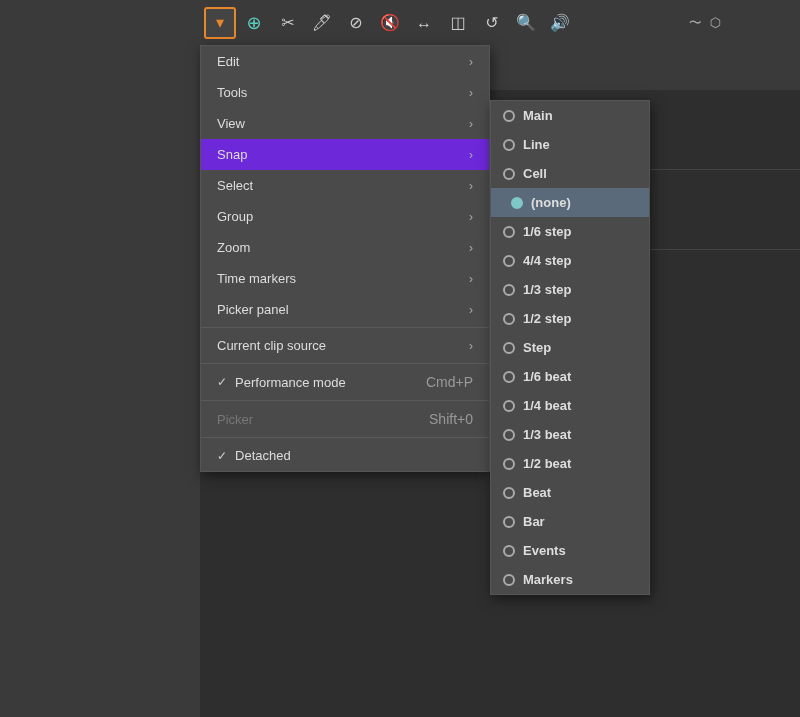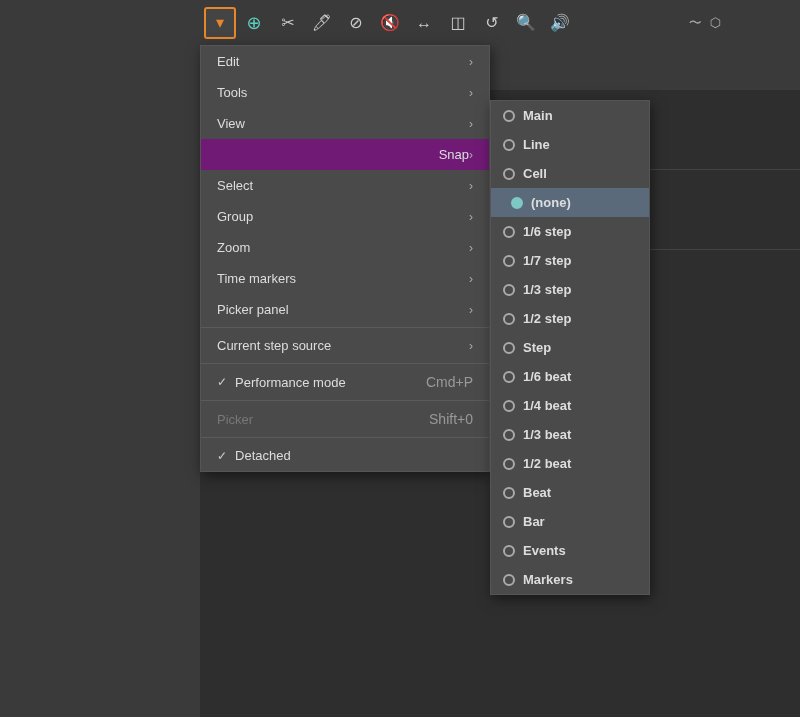--- a/index.html
+++ b/index.html
@@ -159,22 +159,21 @@
       display: flex;
       align-items: center;
       justify-content: space-between;
       padding: 8px 16px;
       color: #ddd;
       cursor: pointer;
       position: relative;
     }
 
     .menu-item.active-snap {
-      background: #701a75;
-      justify-content: flex-end;
+      background: #6d28d9;
     }
 
     .menu-item .checkmark {
       color: #ccc;
       margin-right: 4px;
       font-size: 12px;
     }
 
     .menu-item .arrow {
       color: #aaa;
@@ -357,21 +356,21 @@
   </div>
 
   <div class="menu-item">
     <span class="menu-item-label">Picker panel</span>
     <span class="arrow">›</span>
   </div>
 
   <div class="menu-separator"></div>
 
   <div class="menu-item">
-    <span class="menu-item-label">Current step source</span>
+    <span class="menu-item-label">Current clip source</span>
     <span class="arrow">›</span>
   </div>
 
   <div class="menu-separator"></div>
 
   <div class="menu-item">
     <span class="menu-item-label">
       <span class="checkmark">✓</span>
       <span>Performance mode</span>
     </span>
@@ -418,21 +417,21 @@
     <span>(none)</span>
   </div>
 
   <div class="snap-item">
     <span class="radio-circle"></span>
     <span>1/6 step</span>
   </div>
 
   <div class="snap-item">
     <span class="radio-circle"></span>
-    <span>1/7 step</span>
+    <span>4/4 step</span>
   </div>
 
   <div class="snap-item">
     <span class="radio-circle"></span>
     <span>1/3 step</span>
   </div>
 
   <div class="snap-item">
     <span class="radio-circle"></span>
     <span>1/2 step</span>

